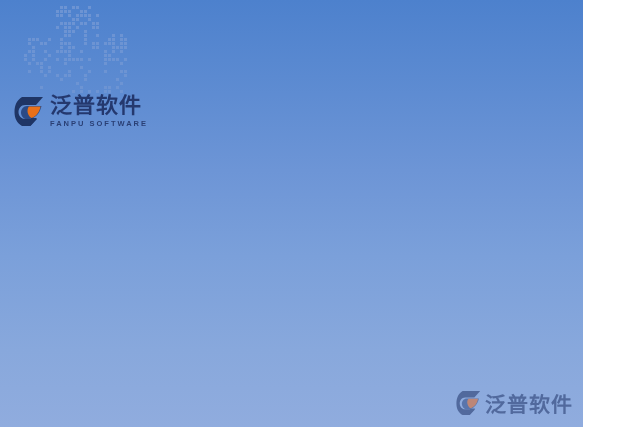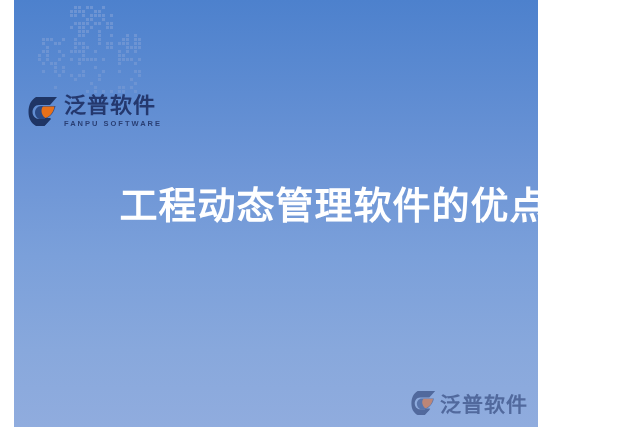--- a/index.html
+++ b/index.html
@@ -8,31 +8,30 @@
     padding: 0;
     background: #ffffff;
   }
   body {
     font-family: "Liberation Sans", "DejaVu Sans", sans-serif;
   }
 
   
   #banner {
     position: relative;
-    width: 524px;
+    width: 583px;
     height: 427px;
     overflow: hidden;
     background: linear-gradient(to bottom,
                 #4d81cd 0%,
                 #5b8ad1 18%,
                 #6d95d6 40%,
                 #7ba0da 60%,
                 #88a8dc 82%,
                 #90acde 100%);
-    margin-left: 14px;
     -webkit-font-smoothing: antialiased;
   }
 
   
   #skyline {
     position: absolute;
     left: 24px;
     top: 6px;
     width: 104px;
     height: 88px;
@@ -307,21 +306,20 @@
         <path d="M30 21 L53 21 C51 32 45 40 35 44 C30 41 27 35 27 30 C27 26 28 23 30 21 Z" fill="#e8701a"></path>
         <path d="M34 44 L46 44 L33 59 Z" fill="#1f3565"></path>
       </svg>
     </span>
     <span class="wordmark">
       <span class="cn">泛普软件</span>
       <span class="en">FANPU SOFTWARE</span>
     </span>
   </div>
 
-  <div id="headline">工程动态管理软件的优点</div>
 
   <div id="watermark">
     <div class="wm-top">
       <span class="mark">
         <svg viewBox="0 0 60 62" width="25" height="26" xmlns="http://www.w3.org/2000/svg" aria-hidden="true">
           <path d="M16 2 L58 2 L44 18 L22 18 C14 18 9 25 9 32 C9 40 15 46 22 46 L46 46 L33 60 L16 60 C6 54 1 45 1 32 C1 18 6 8 16 2 Z" fill="#2d4276"></path>
           <path d="M26 20 L55 20 C52 33 45 42 33 46 L23 46 C18 45 14 39 14 33 C14 26 19 20 26 20 Z" fill="#3a558f"></path>
           <path d="M30 21 L53 21 C51 32 45 40 35 44 C30 41 27 35 27 30 C27 26 28 23 30 21 Z" fill="#d9713a"></path>
           <path d="M34 44 L46 44 L33 59 Z" fill="#2d4276"></path>
         </svg>

